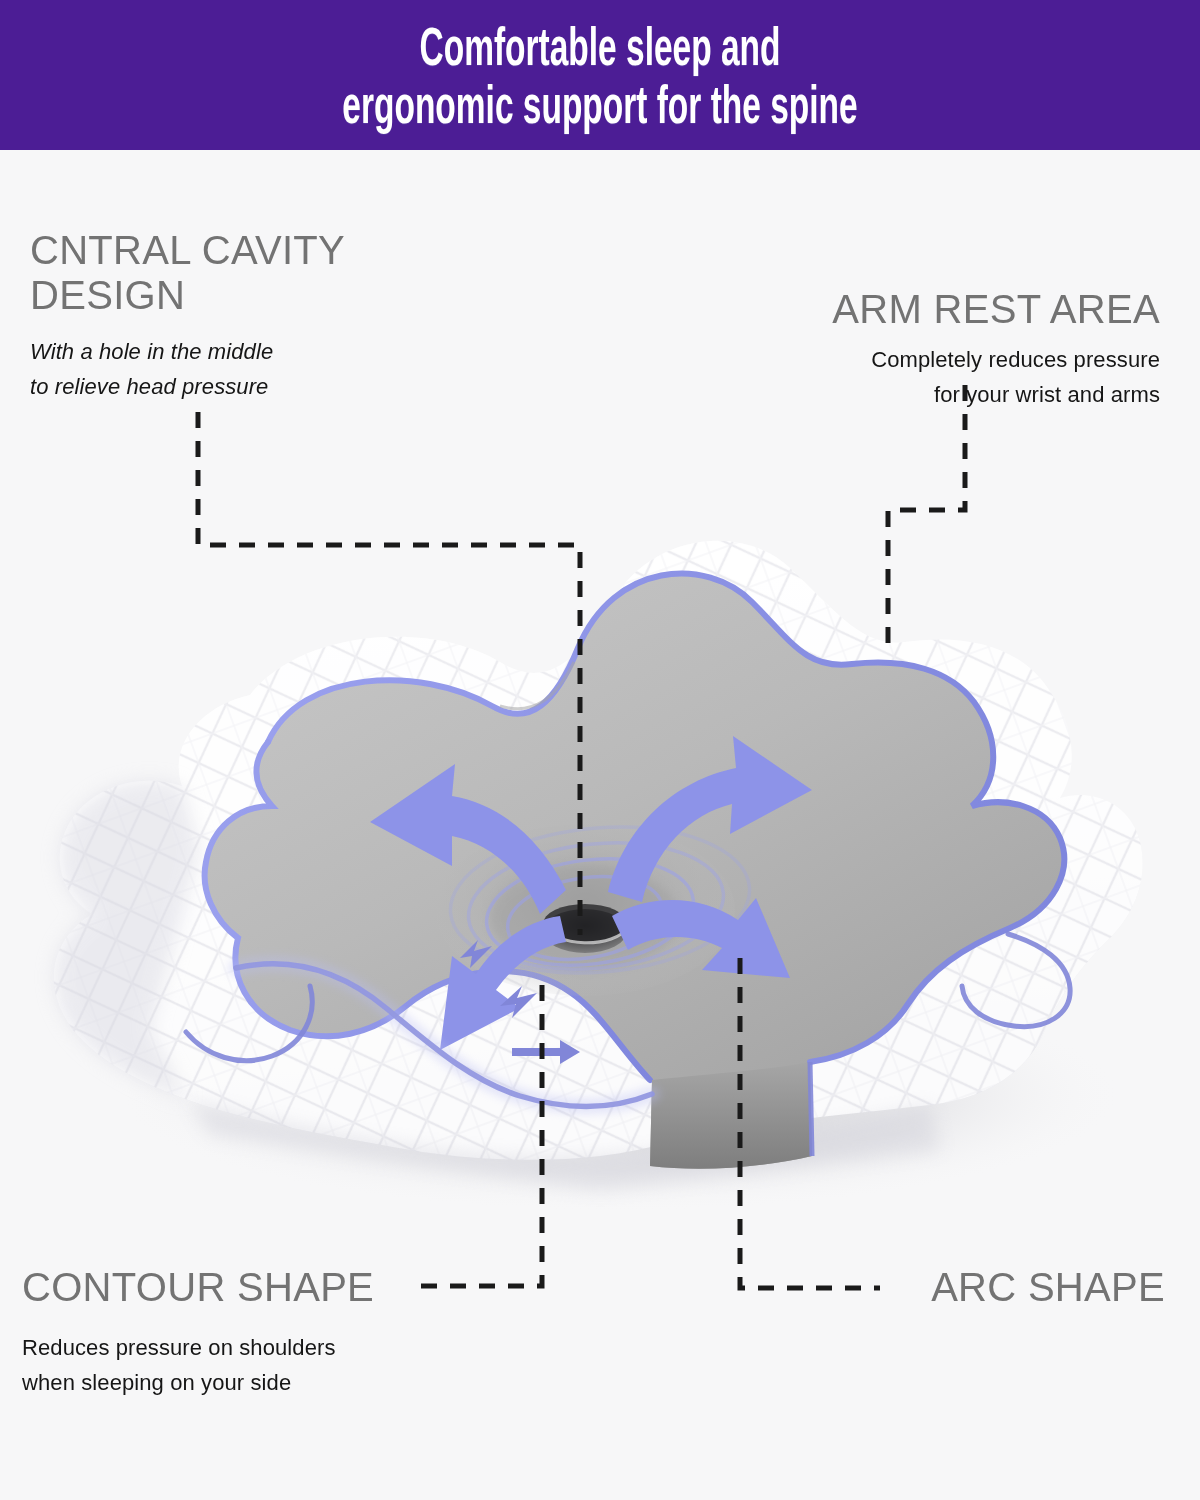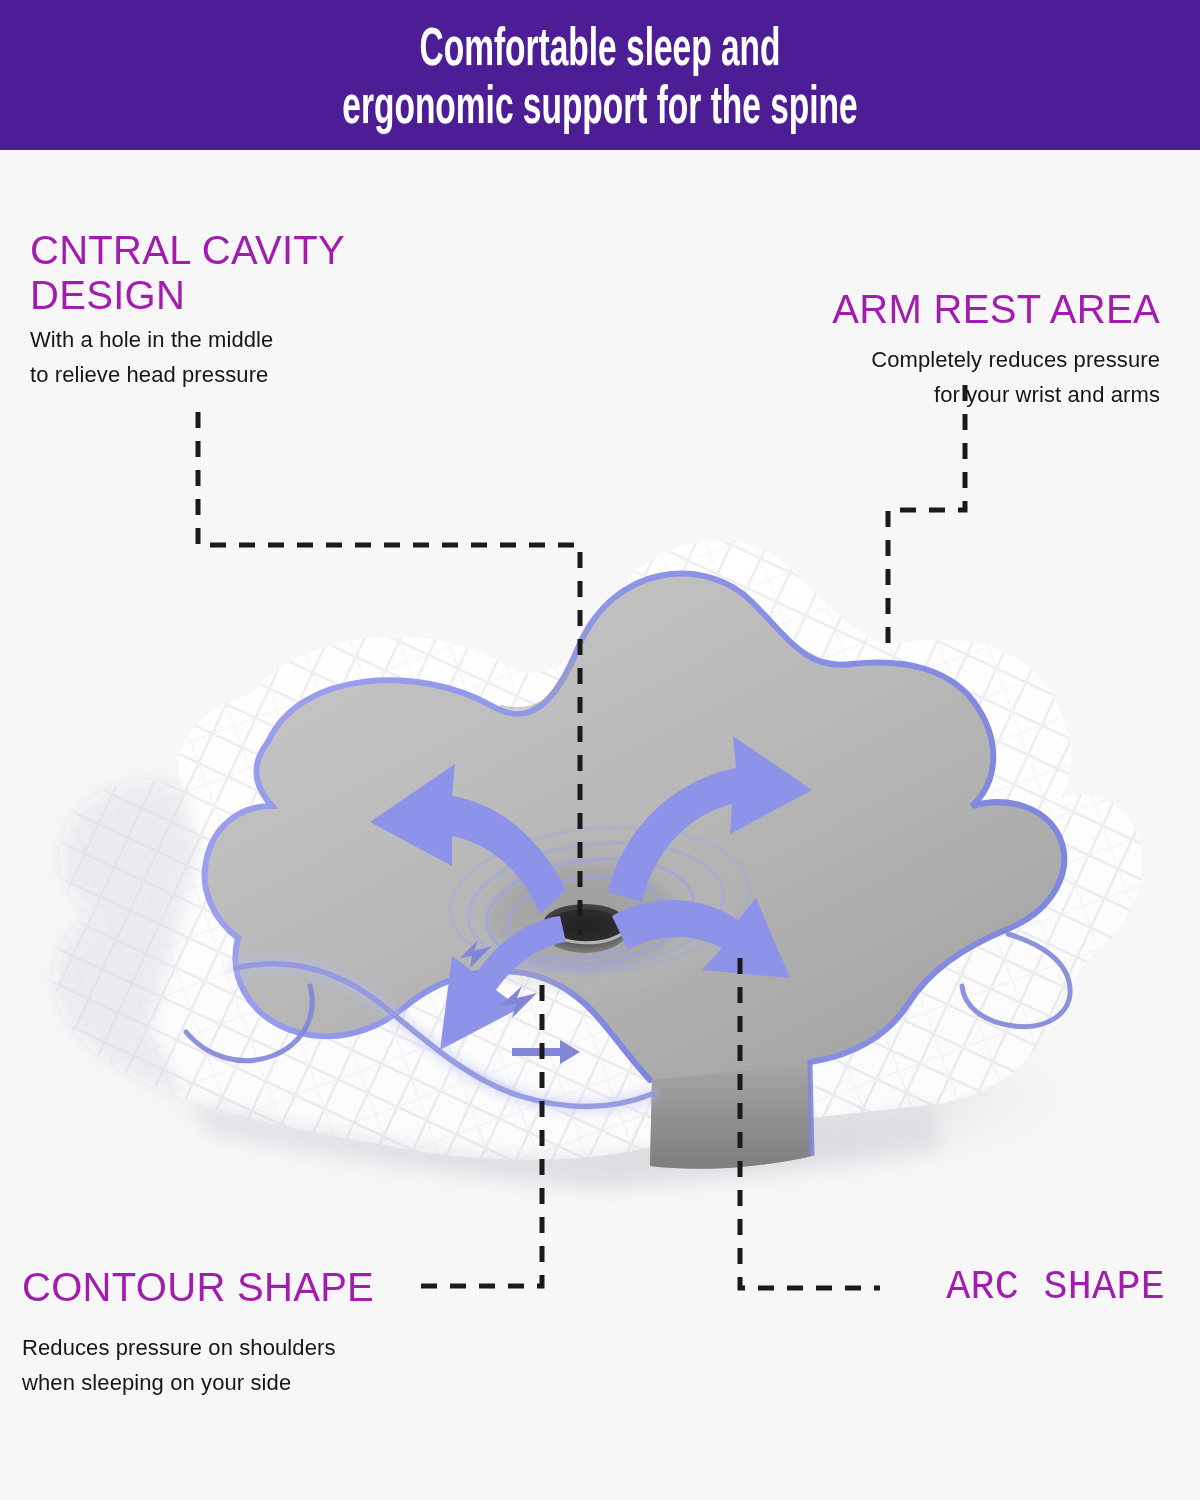--- a/index.html
+++ b/index.html
@@ -29,45 +29,45 @@
     transform:scaleX(0.62);
     transform-origin:center center;
     white-space:pre-line;
     text-shadow:0 1px 0 rgba(120,120,190,.25);
     width:1900px;
   }
 
   
   .callout{position:absolute;}
   .callout .c-title{
-    color:#a21caf;
+    color:#737373;
     font-size:40px;
     line-height:45px;
     font-weight:normal;
     white-space:pre-line;
     letter-spacing:.3px;
   }
   .callout .c-desc{
     color:#161616;
     font-size:22px;
     line-height:35px;
     white-space:pre-line;
     letter-spacing:.1px;
   }
 
   #cal-central{left:30px;top:228px;text-align:left;width:440px;}
-  #cal-central .c-desc{margin-top:4px;}
+  #cal-central .c-desc{margin-top:16px;font-style:italic;}
 
   #cal-arm{right:40px;top:243px;text-align:right;width:520px;margin-top:44px;}
   #cal-arm .c-desc{margin-top:10px;}
 
   #cal-contour{left:22px;top:1265px;text-align:left;width:520px;}
   #cal-contour .c-desc{margin-top:20px;}
 
-  #cal-arc{right:35px;top:1265px;text-align:right;width:540px;font-family:Liberation Mono, monospace;}
+  #cal-arc{right:35px;top:1265px;text-align:right;width:540px;}
   #cal-arc .c-desc{margin-top:20px;}
 
   
   #art{position:absolute;left:0;top:150px;width:1200px;height:1200px;}
   #leaders{position:absolute;left:0;top:0;width:1200px;height:1500px;pointer-events:none;}
 </style>
 </head>
 <body>
 
 <div id="page">

